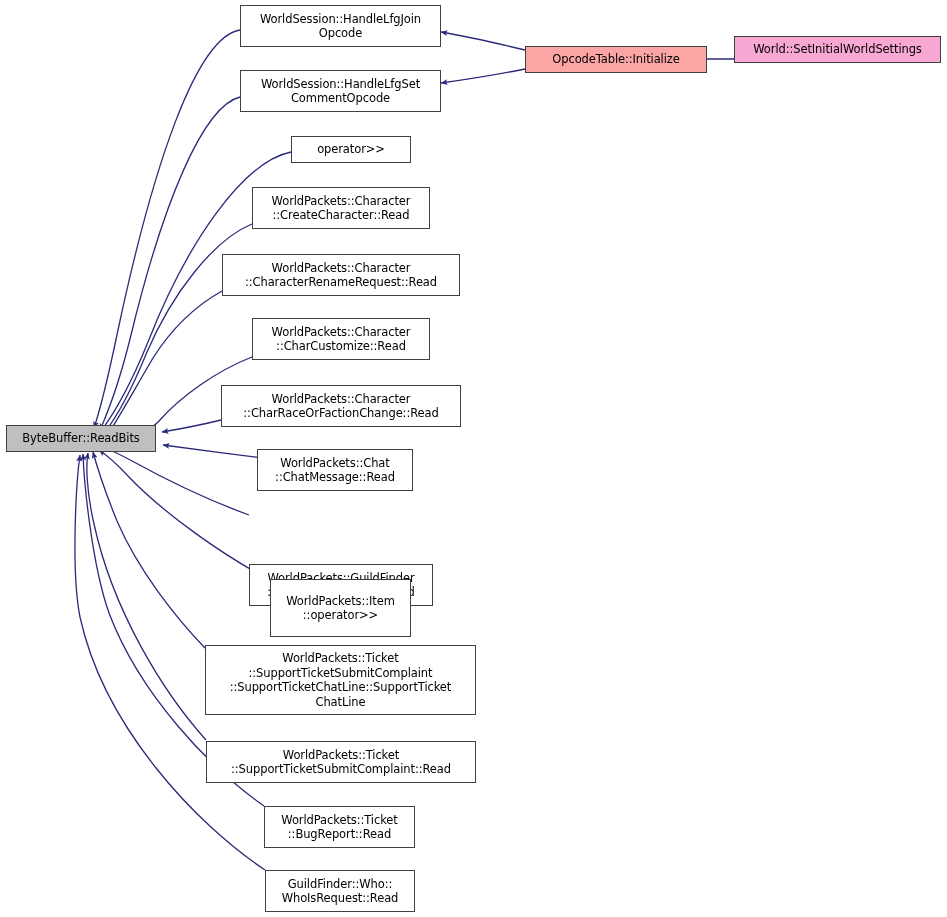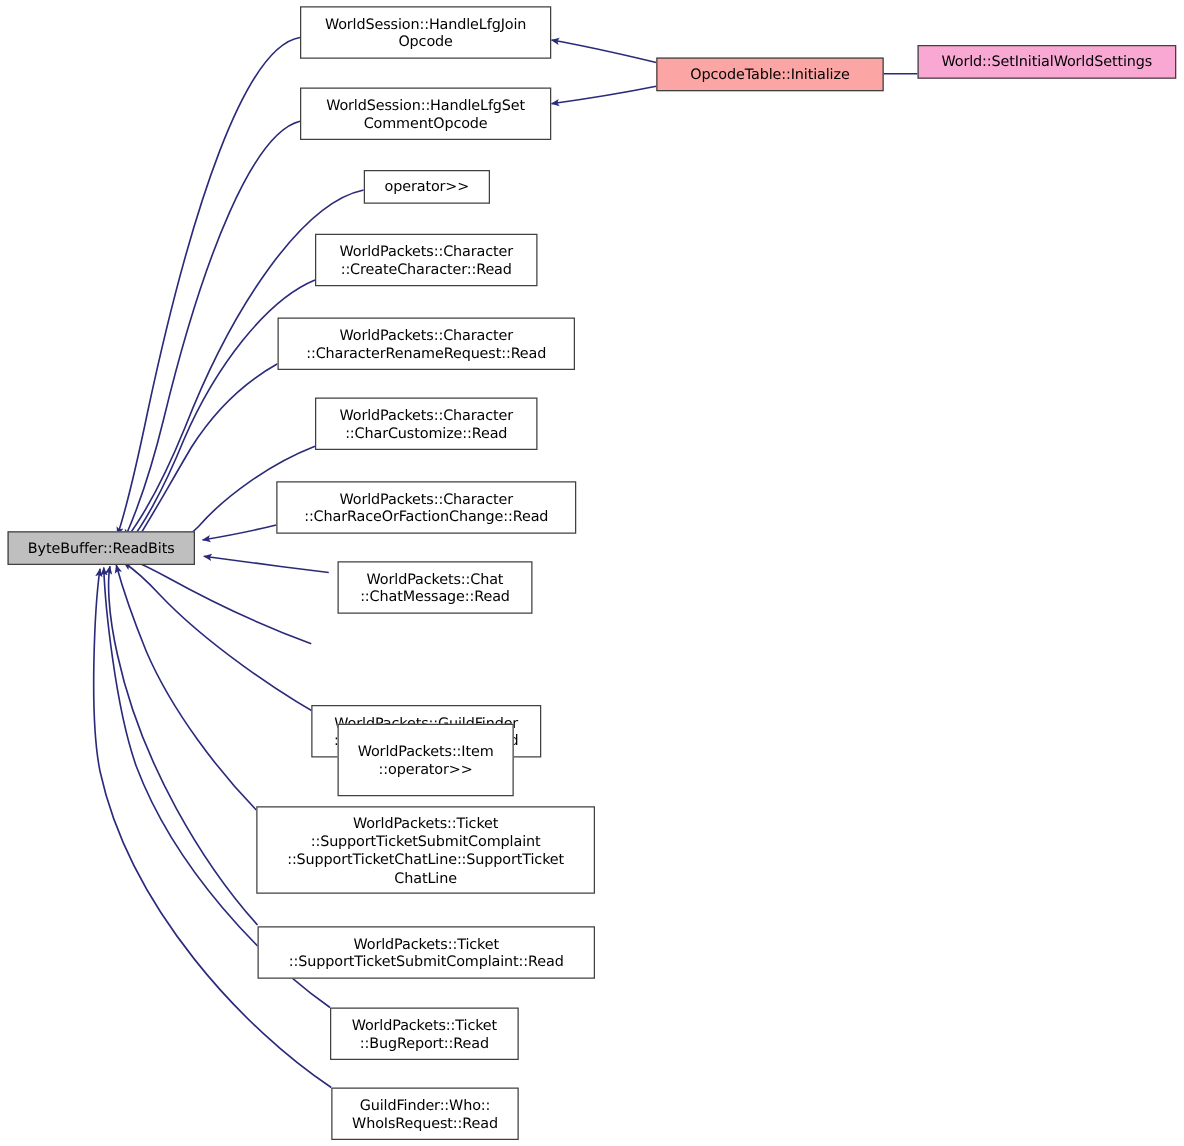--- a/index.html
+++ b/index.html
@@ -72,30 +72,30 @@
       <path d="M525,50 C500,44 470,37 441,32" fill="none" stroke="#2a2a7a" stroke-width="1.3" marker-end="url(#arrow)"></path>
       <path d="M525,69 C500,74 470,79 441,83" fill="none" stroke="#2a2a7a" stroke-width="1.3" marker-end="url(#arrow)"></path>
       <path d="M734,59 L687,59" fill="none" stroke="#2a2a7a" stroke-width="1.3" marker-end="url(#arrow)"></path>
     </svg>
 
   <div class="node root" style="left: 6px; top: 425px; width: 150px; height: 27px; background: rgb(191, 191, 191); border-color: rgb(64, 64, 64);">ByteBuffer::ReadBits</div>
   <div class="node" style="left: 240px; top: 5px; width: 201px; height: 42px; background: rgb(255, 255, 255); border-color: rgb(64, 64, 64);">WorldSession::HandleLfgJoin
 Opcode</div>
   <div class="node" style="left: 240px; top: 70px; width: 201px; height: 42px; background: rgb(255, 255, 255); border-color: rgb(64, 64, 64);">WorldSession::HandleLfgSet
 CommentOpcode</div>
-  <div class="node" style="left: 291px; top: 136px; width: 101px; height: 27px; background: rgb(255, 255, 255); border-color: rgb(64, 64, 64);">operator&gt;&gt;</div>
+  <div class="node" style="left: 291px; top: 136px; width: 120px; height: 27px; background: rgb(255, 255, 255); border-color: rgb(64, 64, 64);">operator&gt;&gt;</div>
   <div class="node" style="left: 252px; top: 187px; width: 178px; height: 42px; background: rgb(255, 255, 255); border-color: rgb(64, 64, 64);">WorldPackets::Character
 ::CreateCharacter::Read</div>
   <div class="node" style="left: 222px; top: 254px; width: 238px; height: 42px; background: rgb(255, 255, 255); border-color: rgb(64, 64, 64);">WorldPackets::Character
 ::CharacterRenameRequest::Read</div>
   <div class="node" style="left: 252px; top: 318px; width: 178px; height: 42px; background: rgb(255, 255, 255); border-color: rgb(64, 64, 64);">WorldPackets::Character
 ::CharCustomize::Read</div>
   <div class="node" style="left: 221px; top: 385px; width: 240px; height: 42px; background: rgb(255, 255, 255); border-color: rgb(64, 64, 64);">WorldPackets::Character
 ::CharRaceOrFactionChange::Read</div>
-  <div class="node" style="left: 270px; top: 449px; width: 156px; height: 42px; background: rgb(255, 255, 255); border-color: rgb(64, 64, 64);">WorldPackets::Chat
+  <div class="node" style="left: 257px; top: 449px; width: 156px; height: 42px; background: rgb(255, 255, 255); border-color: rgb(64, 64, 64);">WorldPackets::Chat
 ::ChatMessage::Read</div>
   <div class="node" style="left: 249px; top: 516px; width: 184px; height: 42px; background: rgb(255, 255, 255); border-color: rgb(64, 64, 64); margin-top: 48px;">WorldPackets::GuildFinder
 ::LFGuildAddRecruit::Read</div>
   <div class="node" style="left: 270px; top: 579px; width: 141px; height: 58px; background: rgb(255, 255, 255); border-color: rgb(64, 64, 64);">WorldPackets::Item
 ::operator&gt;&gt;</div>
   <div class="node" style="left: 205px; top: 645px; width: 271px; height: 70px; background: rgb(255, 255, 255); border-color: rgb(64, 64, 64);">WorldPackets::Ticket
 ::SupportTicketSubmitComplaint
 ::SupportTicketChatLine::SupportTicket
 ChatLine</div>
   <div class="node" style="left: 206px; top: 741px; width: 270px; height: 42px; background: rgb(255, 255, 255); border-color: rgb(64, 64, 64);">WorldPackets::Ticket

